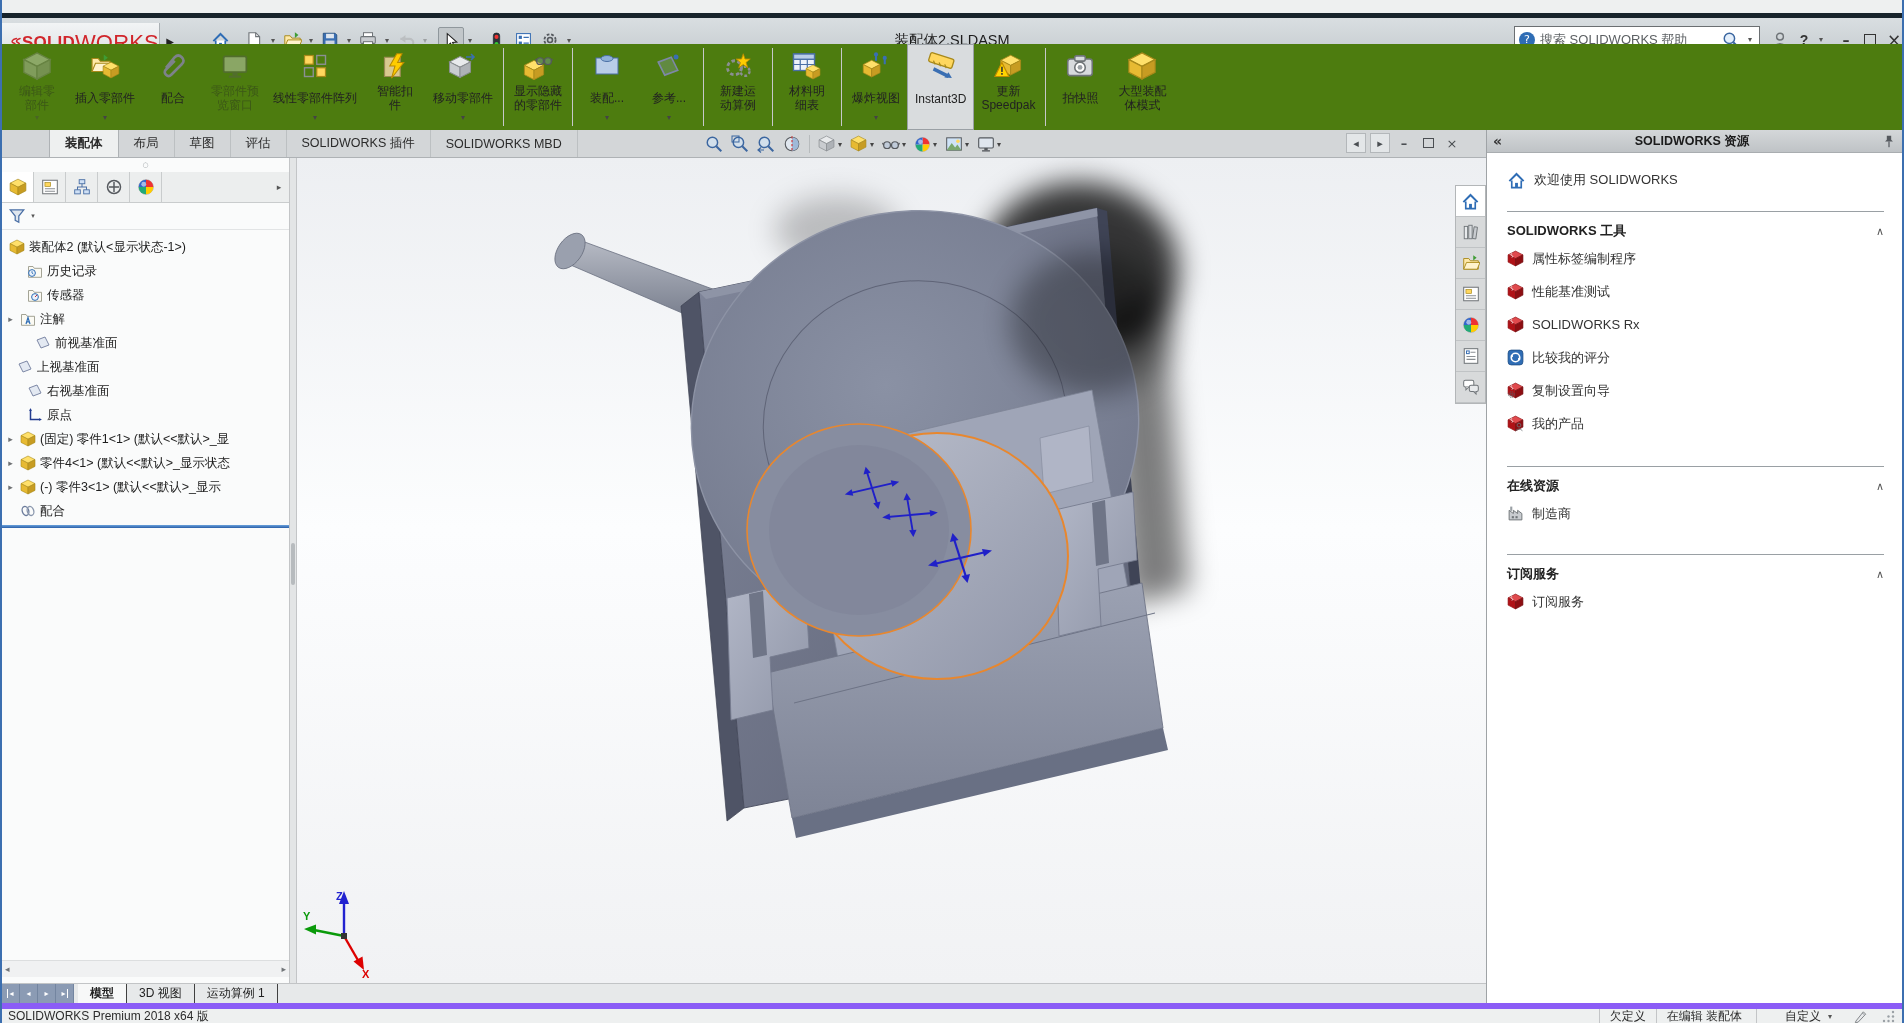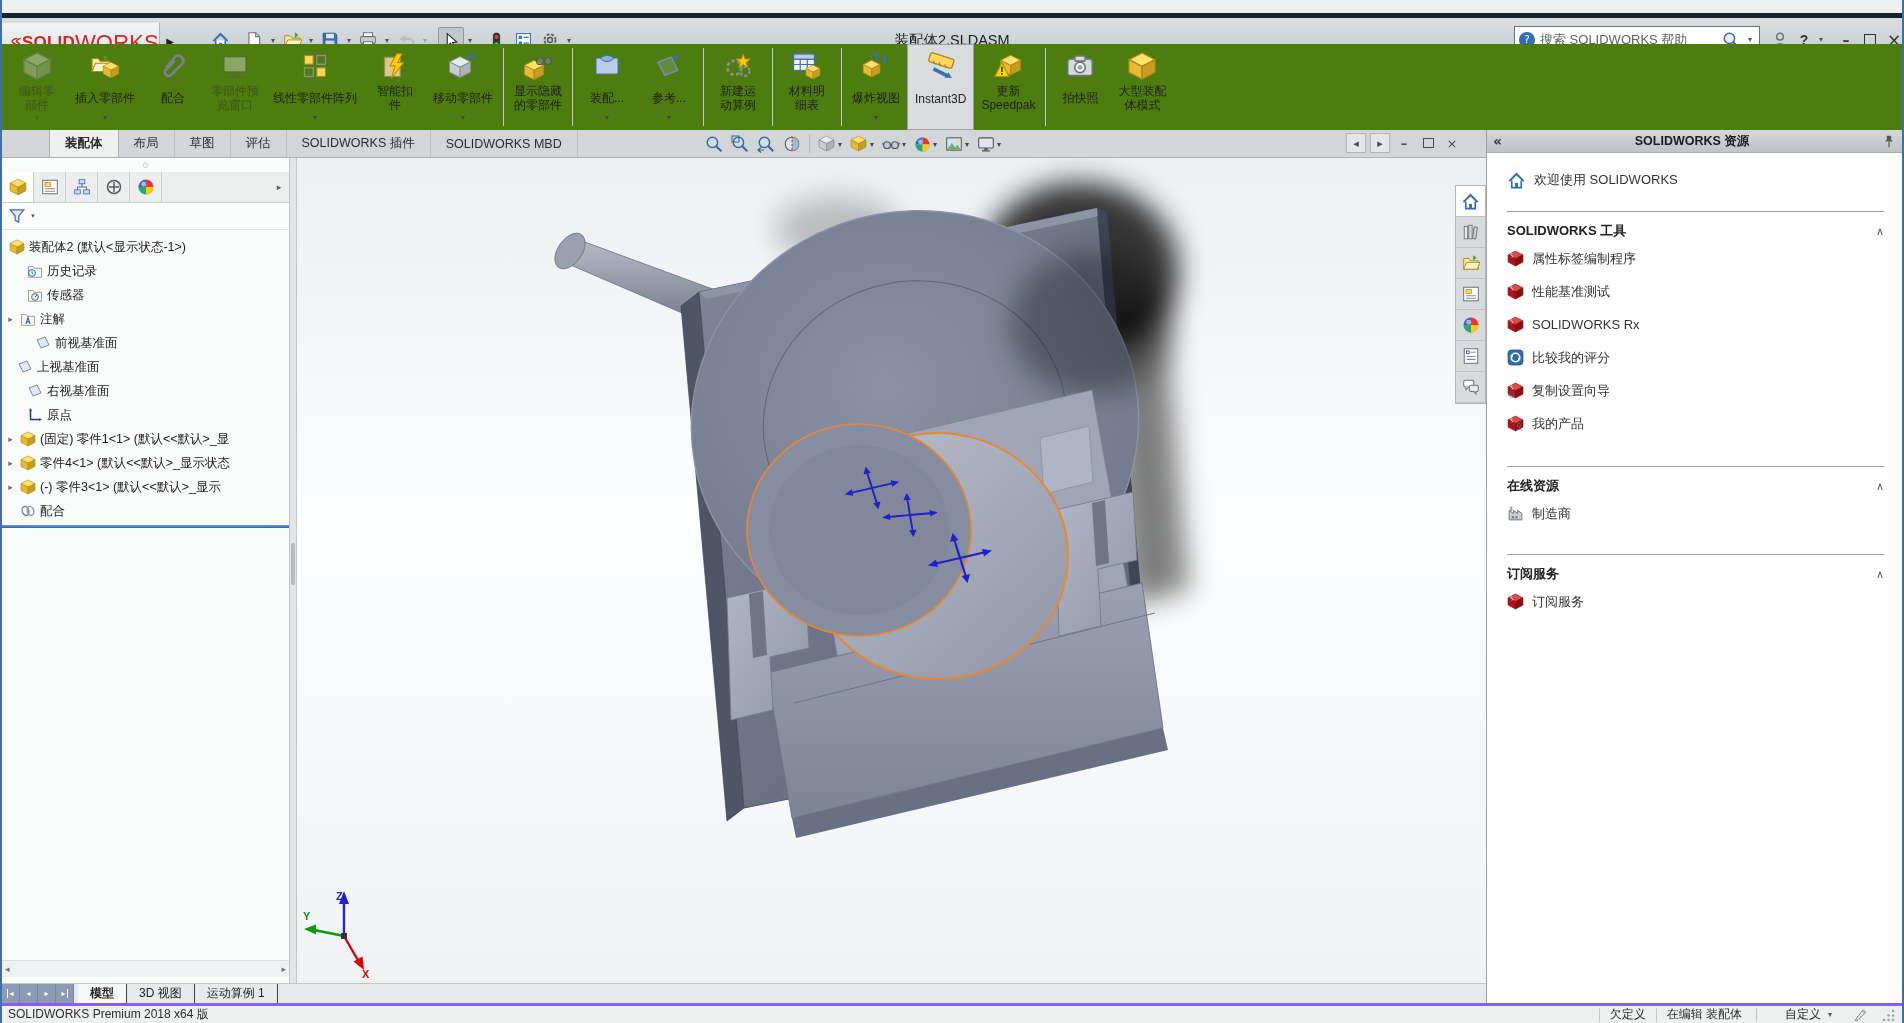--- a/index.html
+++ b/index.html
@@ -95,21 +95,21 @@
   .chev{color:#555;font-size:11px;}
   .tp-item{display:flex;align-items:center;gap:8px;height:33px;font-size:13px;color:#333;}
   
   .doctabs{left:0;top:983px;width:1484px;height:20px;background:#e7e9ea;border-top:1px solid #c2c4c6;
            display:flex;align-items:stretch;box-sizing:border-box;}
   .navbtn{width:17px;display:flex;align-items:center;justify-content:center;background:#8b9bb4;color:#fff;
           font-size:8px;border-right:1px solid #7385a0;}
   .dtab{padding:0 12px;display:flex;align-items:center;font-size:12px;color:#222;border-right:1px solid #404040;}
   .dtab.active{background:#f7f8f8;font-weight:bold;}
   
-  .statusbar{left:0;top:1003px;width:1900px;height:20px;background:#eef0f0;border-top:3px solid #8b5cf6;
+  .statusbar{left:0;top:1003px;width:1900px;height:20px;background:#eef0f0;border-top:6px solid #8b5cf6;
              display:flex;align-items:center;font-size:12px;color:#2c2c2c;box-sizing:border-box;padding:0 6px;}
   .ssep{width:1px;height:14px;background:#c3c5c7;margin:0 10px;}
   .sright{margin-left:auto;display:flex;align-items:center;}
 </style>
 </head>
 <body>
 
 <svg width="0" height="0" style="position:absolute">
   <defs>
     <symbol id="s-cube" viewBox="0 0 16 16">

